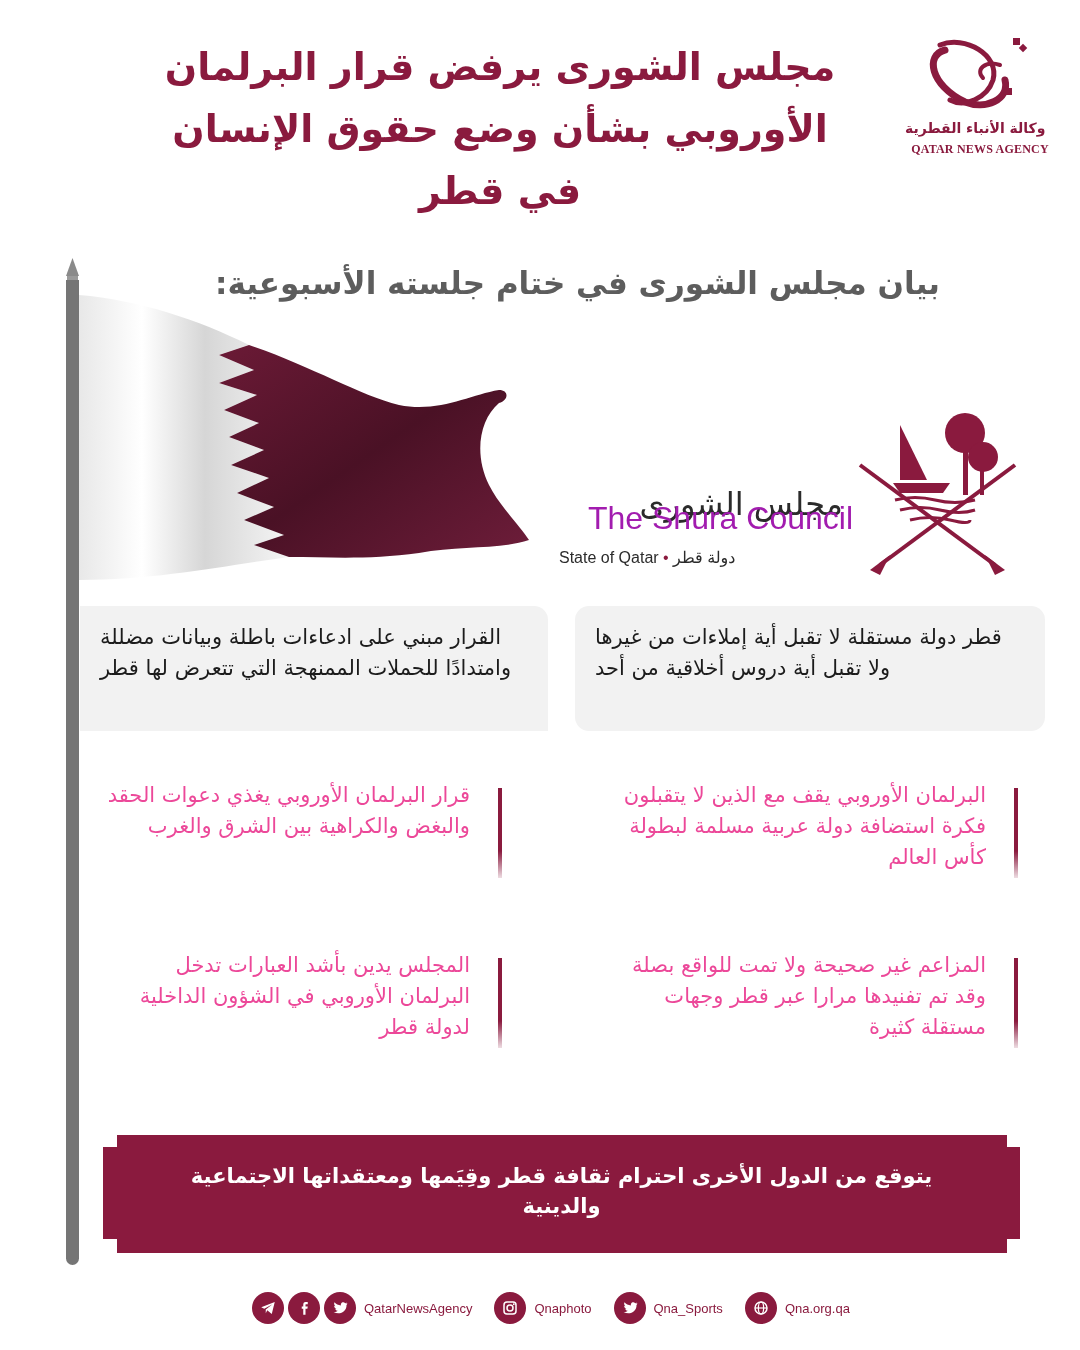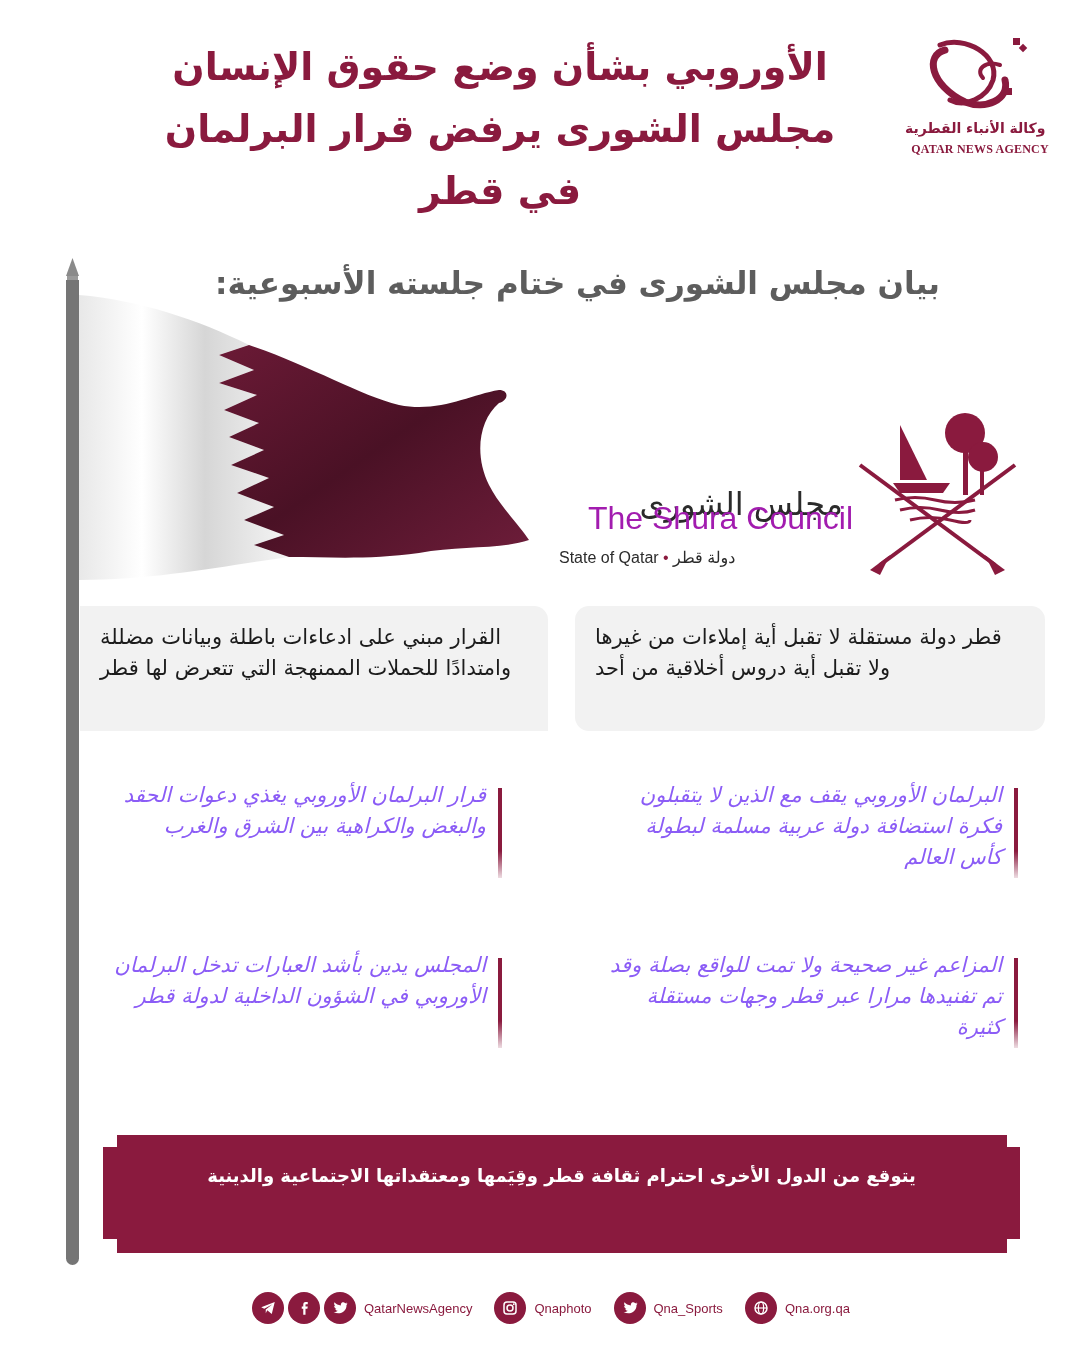--- a/index.html
+++ b/index.html
@@ -43,51 +43,50 @@
 
     .card {
       position: absolute; background: #f2f2f2; border-radius: 14px;
       direction: rtl; text-align: left; font-size: 21px; line-height: 31px; color: #1c1c1c;
       padding: 16px 28px 0 20px;
     }
     .card-1 { left: 575px; top: 606px; width: 470px; height: 125px; }
     .card-2 { left: 80px; top: 606px; width: 468px; height: 125px; border-radius: 0 14px 0 0; }
 
     .point {
-      position: absolute; direction: rtl; text-align: right; font-size: 21px; line-height: 31px; color: #8b5cf6;
-      padding-right: 16px;
-      font-style: italic;
+      position: absolute; direction: rtl; text-align: right; font-size: 21px; line-height: 31px; color: #ec4899;
+      padding-right: 32px;
     }
     .point::after {
       content: ""; position: absolute; right: 0; top: 8px; width: 4px; height: 90px;
       background: linear-gradient(#8a1a3e 70%, rgba(138,26,62,0.15));
     }
     .point-1 { left: 600px; top: 780px; width: 418px; }
     .point-2 { left: 100px; top: 780px; width: 402px; }
     .point-3 { left: 600px; top: 950px; width: 418px; }
     .point-4 { left: 100px; top: 950px; width: 402px; }
 
     .banner-back { position: absolute; left: 117px; top: 1135px; width: 890px; height: 118px; background: #8a1a3e; }
     .banner {
       position: absolute; left: 103px; top: 1147px; width: 917px; height: 92px; background: #8a1a3e;
-      direction: rtl; text-align: center; color: #ffffff; font-weight: bold; font-size: 18px; line-height: 30px;
+      direction: rtl; text-align: center; color: #ffffff; font-weight: bold; font-size: 21px; line-height: 30px;
       padding: 14px 50px 0 50px;
     }
 
     .footer { position: absolute; left: 252px; top: 1290px; height: 36px; display: flex; align-items: center; }
     .soc { width: 32px; height: 32px; border-radius: 50%; background: #8a1a3e; display: flex; align-items: center; justify-content: center; margin-right: 4px; }
     .soc svg { width: 18px; height: 18px; }
     .handle { font-family: "Liberation Sans", sans-serif; font-size: 13px; color: #8a1a3e; margin-left: 4px; margin-right: 22px; white-space: nowrap; }
   </style>
 </head>
 <body>
 
 <div class="title">
+  <span class="line">مجلس الشورى يرفض قرار البرلمان</span>
   <span class="line">الأوروبي بشأن وضع حقوق الإنسان</span>
-  <span class="line">مجلس الشورى يرفض قرار البرلمان</span>
   <span class="line">في قطر</span>
 </div>
 
 <div class="logo-qna">
   <svg width="150" height="90" viewBox="0 0 150 90">
     <path d="M40 20 C 20 25, 25 55, 60 72 C 80 80, 105 70, 100 50" fill="none" stroke="#8a1a3e" stroke-width="7" stroke-linecap="round"></path>
     <path d="M35 15 C 60 5, 95 25, 88 50 C 82 68, 60 78, 45 70" fill="none" stroke="#8a1a3e" stroke-width="5" stroke-linecap="round"></path>
     <path d="M95 35 C 80 30, 70 40, 78 48" fill="none" stroke="#8a1a3e" stroke-width="4" stroke-linecap="round"></path>
     <rect x="108" y="8" width="7" height="7" fill="#8a1a3e"></rect>
     <rect x="115" y="15" width="6" height="6" fill="#8a1a3e" transform="rotate(45 118 18)"></rect>

